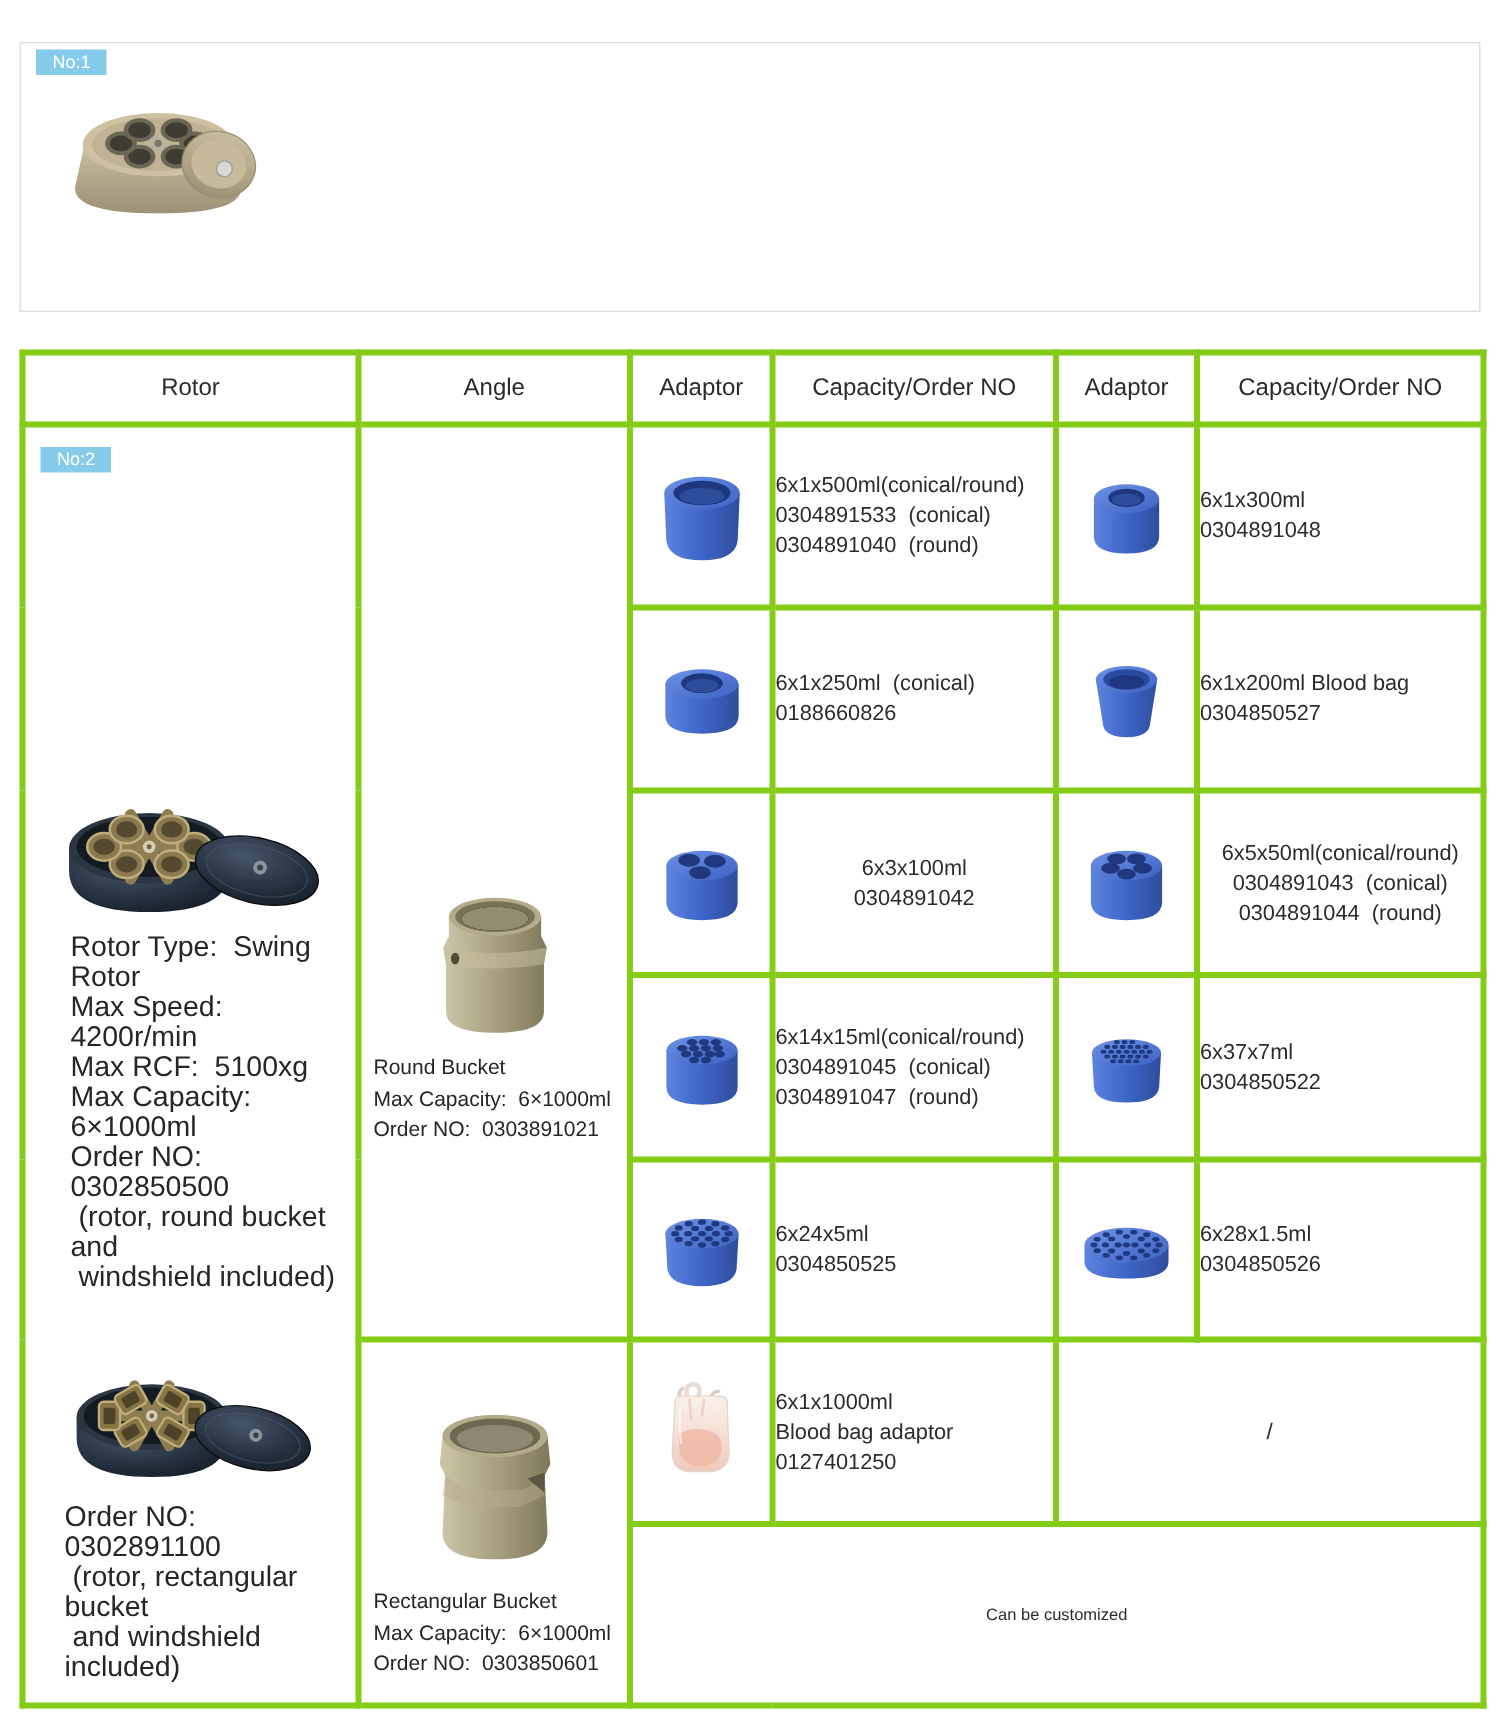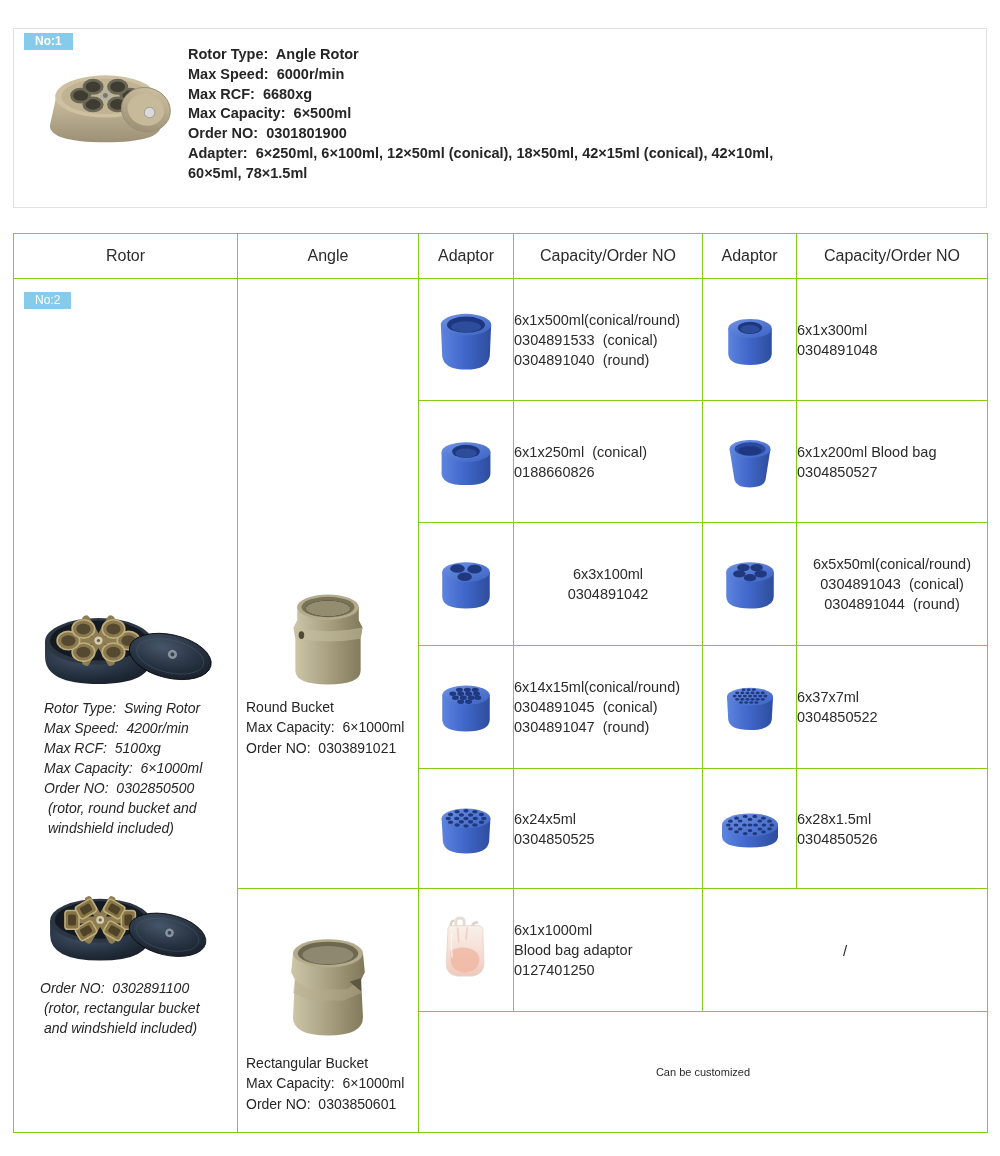--- a/index.html
+++ b/index.html
@@ -12,21 +12,20 @@
   }
   .sheet{width:1000px;}
   
   .panel1{
     margin:28px 13px 0 13px;
     height:178px;
     border:1px solid #e0e0e0;
     position:relative;
     display:flex;
     align-items:flex-start;
-    font-weight:bold;
   }
   .badge{
     display:inline-block;
     background:#87cbea;
     color:#ffffff;
     font-size:12px;
     line-height:17px;
     padding:0 11px;
   }
   .panel1 .badge{position:absolute;top:4px;left:10px;}
@@ -38,44 +37,43 @@
     white-space:pre-wrap;
   }
   
   table.spec{
     margin:25px 13px 0 13px;
     border-collapse:collapse;
     table-layout:fixed;
     width:974px;
   }
   table.spec th,table.spec td{
-    border:1px solid #84cc16;
+    border:4px solid #84cc16;
     padding:0;
     vertical-align:middle;
   }
   table.spec th{
     height:44px;
     font-size:16px;
     font-weight:400;
     color:#2b2b2b;
     text-align:center;
   }
   tr.r1{height:122px;}tr.r2{height:122px;}tr.r3{height:123px;text-align:center;}
   tr.r4{height:123px;}tr.r5{height:120px;}tr.r6{height:123px;}tr.r7{height:121px;}
   td.rotor-cell,td.bucket-cell{vertical-align:top;position:relative;}
   td.rotor-cell .badge{position:absolute;top:13px;left:10px;}
   .rotor-img1{display:block;margin:224px auto 0 auto;}
   .rotor-img2{display:block;margin:42px auto 0 auto;}
   .specs{
-    font-size:14px;
+    font-size:19px;
     line-height:20px;
     white-space:pre-wrap;
     padding-left:30px;
     margin-top:4px;
-    font-style:italic;
   }
   .specs.second{padding-left:26px;margin-top:8px;}
   .bucket-img{display:block;margin:172px auto 0 auto;}
   .bucket-img.rect{margin-top:16px;}
   .bucket-text{
     font-size:14px;
     line-height:20.5px;
     white-space:pre-wrap;
     padding-left:8px;
     margin-top:6px;
@@ -152,27 +150,20 @@
       </g>
       <circle cx="72" cy="46" r="6.5" fill="#b7b2a0"></circle>
         <circle cx="72" cy="46" r="2.8" fill="#7d7766"></circle>
       <g transform="rotate(16 118 62)">
         <ellipse cx="118" cy="62" rx="28" ry="25" fill="url(#gTan)" stroke="#94herd" stroke-width="0"></ellipse>
         <ellipse cx="118" cy="62" rx="28" ry="25" fill="none" stroke="#998e72" stroke-width="1"></ellipse>
         <ellipse cx="118" cy="62" rx="21" ry="18" fill="#c6ba9a"></ellipse>
         <circle cx="123" cy="64" r="6" fill="#d9d9d9" stroke="#9b9b9b" stroke-width="1"></circle>
       </g>
     </svg>
-    <div class="panel1-text">Rotor Type:  Angle Rotor
-Max Speed:  6000r/min
-Max RCF:  6680xg
-Max Capacity:  6×500ml
-Order NO:  0301801900
-Adapter:  6×250ml, 6×100ml, 12×50ml (conical), 18×50ml, 42×15ml (conical), 42×10ml,
-60×5ml, 78×1.5ml</div>
   </div>
 
   <table class="spec">
     <colgroup>
       <col style="width:224px">
         <col style="width:181px">
         <col style="width:95px">
       <col style="width:189px">
         <col style="width:94px">
         <col style="width:191px">

